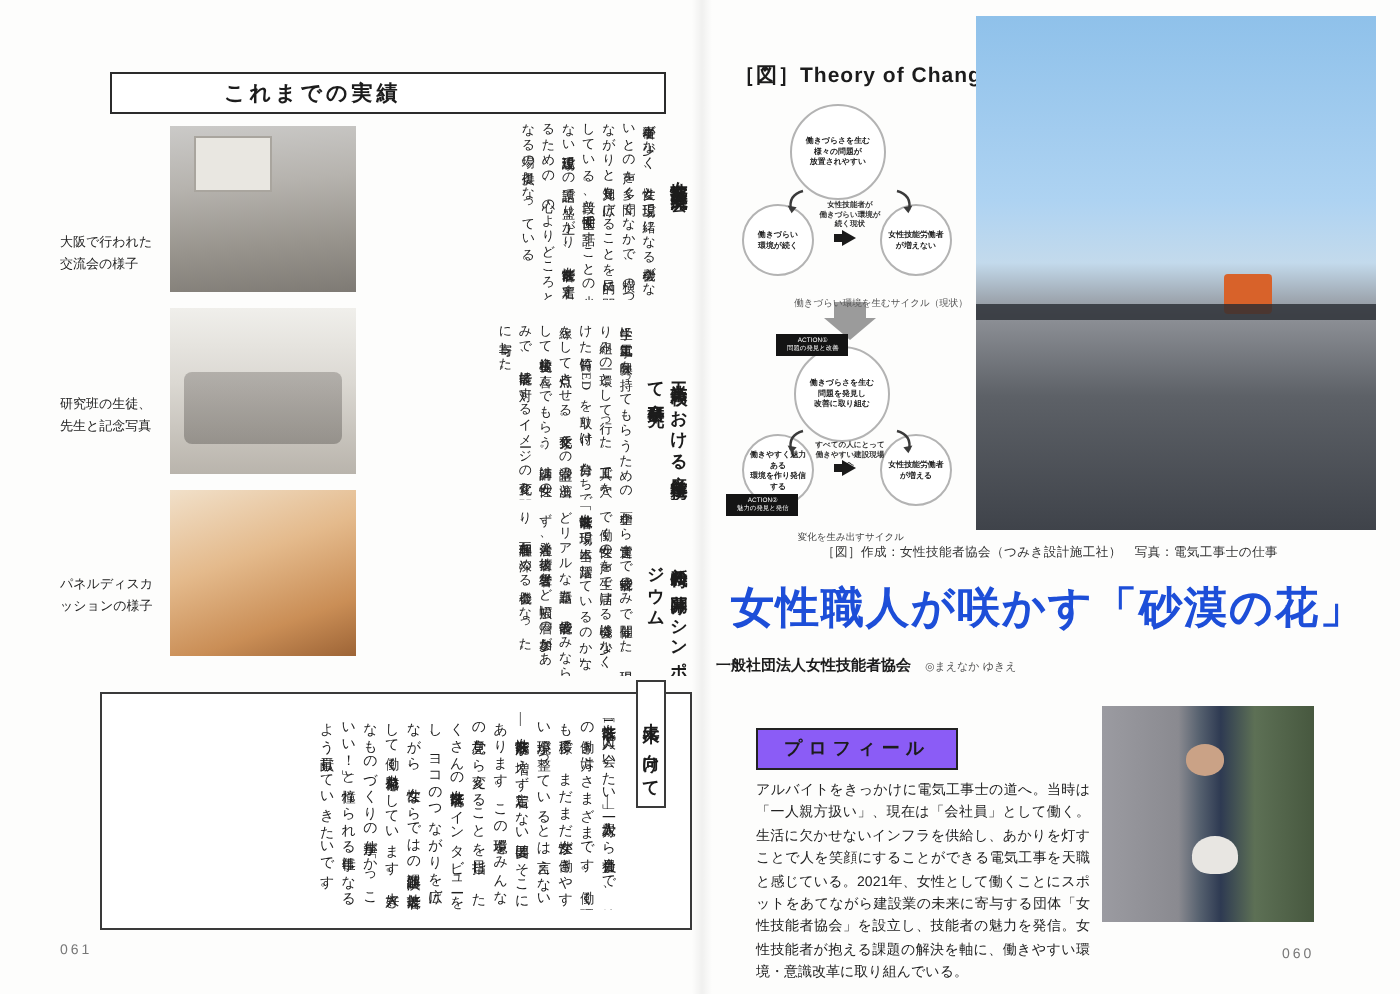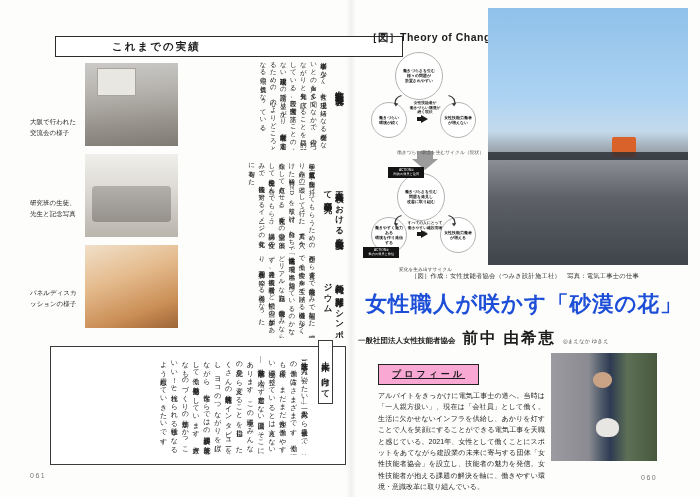--- a/index.html
+++ b/index.html
@@ -8,21 +8,21 @@
     position:relative; overflow:hidden;
     background:#fdfdfc; color:#1c1c1c;
     font-family:"Liberation Sans","DejaVu Sans",sans-serif;
   }
 
   
   .gutter { position:absolute; left:346px; top:0; width:10px; height:497px;
     background:linear-gradient(90deg,rgba(0,0,0,0) 0%,rgba(0,0,0,.05) 50%,rgba(0,0,0,0) 100%); }
 
   
-  .lp-header { position:absolute; left:55px; top:36px; width:348px; height:21px;
+  .lp-header { position:absolute; left:55px; top:36px; width:278px; height:21px;
     border:1.5px solid #2b2b2b; display:flex; align-items:center; background:#fff; }
   .lp-header span { padding-left:56px; font-weight:bold; font-size:10.5px; letter-spacing:2px; }
 
   .ph { position:absolute; overflow:hidden; }
   .ph1 { background:linear-gradient(175deg,#cbcac8 0%,#b6b3ae 35%,#98948d 70%,#7e7a74 100%); }
   .ph1::before { content:""; position:absolute; left:14%; top:7%; width:40%; height:32%;
     background:#e9e7e1; box-shadow:0 0 0 1px #a9a59e; }
   .ph2 { background:linear-gradient(180deg,#f0efeb 0%,#dbd8d2 45%,#b9b4ac 100%); }
   .ph2::before { content:""; position:absolute; left:8%; top:38%; width:84%; height:44%;
     background:linear-gradient(180deg,#8e8a86,#6f6b66); border-radius:4px; opacity:.55; }
@@ -82,21 +82,21 @@
   .article-title { position:absolute; left:358px; top:289px; width:332px; text-align:center;
     font-size:21.5px; font-weight:600; letter-spacing:1px; color:#1d4ed8;
     font-family:"Liberation Serif","DejaVu Serif",serif; }
   .byline { position:absolute; left:358px; top:328px; width:332px;
     display:flex; align-items:baseline; gap:7px; }
   .byline .org { font-size:7.5px; font-weight:bold; }
   .byline .name { font-size:15.5px; font-weight:600; letter-spacing:2px;
     font-family:"Liberation Serif","DejaVu Serif",serif; }
   .byline .kana { font-size:5.5px; color:#555; }
   .profile-label { position:absolute; left:378px; top:364px; border:1.5px solid #222;
-    padding:3px 13px; font-size:9px; font-weight:bold; letter-spacing:3px; background:#f9a8d4;text-decoration:underline; }
+    padding:3px 13px; font-size:9px; font-weight:bold; letter-spacing:3px; background:#8b5cf6; }
   .profile-body { position:absolute; left:378px; top:390px; width:167px;
     font-size:7px; line-height:1.63; text-align:justify; color:#222; }
   .portrait { background:linear-gradient(90deg,#9b9ba1 0%,#8a8a90 36%,#56616f 46%,#2e3a52 56%,#5d7055 72%,#47583f 100%); }
   .portrait::before { content:""; position:absolute; left:40%; top:18%; width:18%; height:14%;
     background:#caa286; border-radius:50%; }
   .portrait::after { content:""; position:absolute; left:42%; top:60%; width:22%; height:18%;
     background:#e8e6e2; border-radius:50% 50% 40% 40%; }
 </style>
 </head>
 <body>
@@ -216,21 +216,20 @@
 </div>
 
 <div class="ph construction" style="left:488px; top:8px; width:200px; height:257px;"></div>
 
 <div class="credit">［図］作成：女性技能者協会（つみき設計施工社）　写真：電気工事士の仕事</div>
 
 <h1 class="article-title">女性職人が咲かす「砂漠の花」</h1>
 
 <div class="byline">
   <span class="org">一般社団法人女性技能者協会</span>
-  <span class="name">前中 由希恵</span>
   <span class="kana">◎まえなか ゆきえ</span>
 </div>
 
 <div class="profile-label">プロフィール</div>
 <p class="profile-body">アルバイトをきっかけに電気工事士の道へ。当時は「一人親方扱い」、現在は「会社員」として働く。生活に欠かせないインフラを供給し、あかりを灯すことで人を笑顔にすることができる電気工事を天職と感じている。2021年、女性として働くことにスポットをあてながら建設業の未来に寄与する団体「女性技能者協会」を設立し、技能者の魅力を発信。女性技能者が抱える課題の解決を軸に、働きやすい環境・意識改革に取り組んでいる。</p>
 
 <div class="ph portrait" style="left:551px; top:353px; width:106px; height:108px;"></div>
 
 <div class="pno" style="left:641px; top:474px;">060</div>
 

